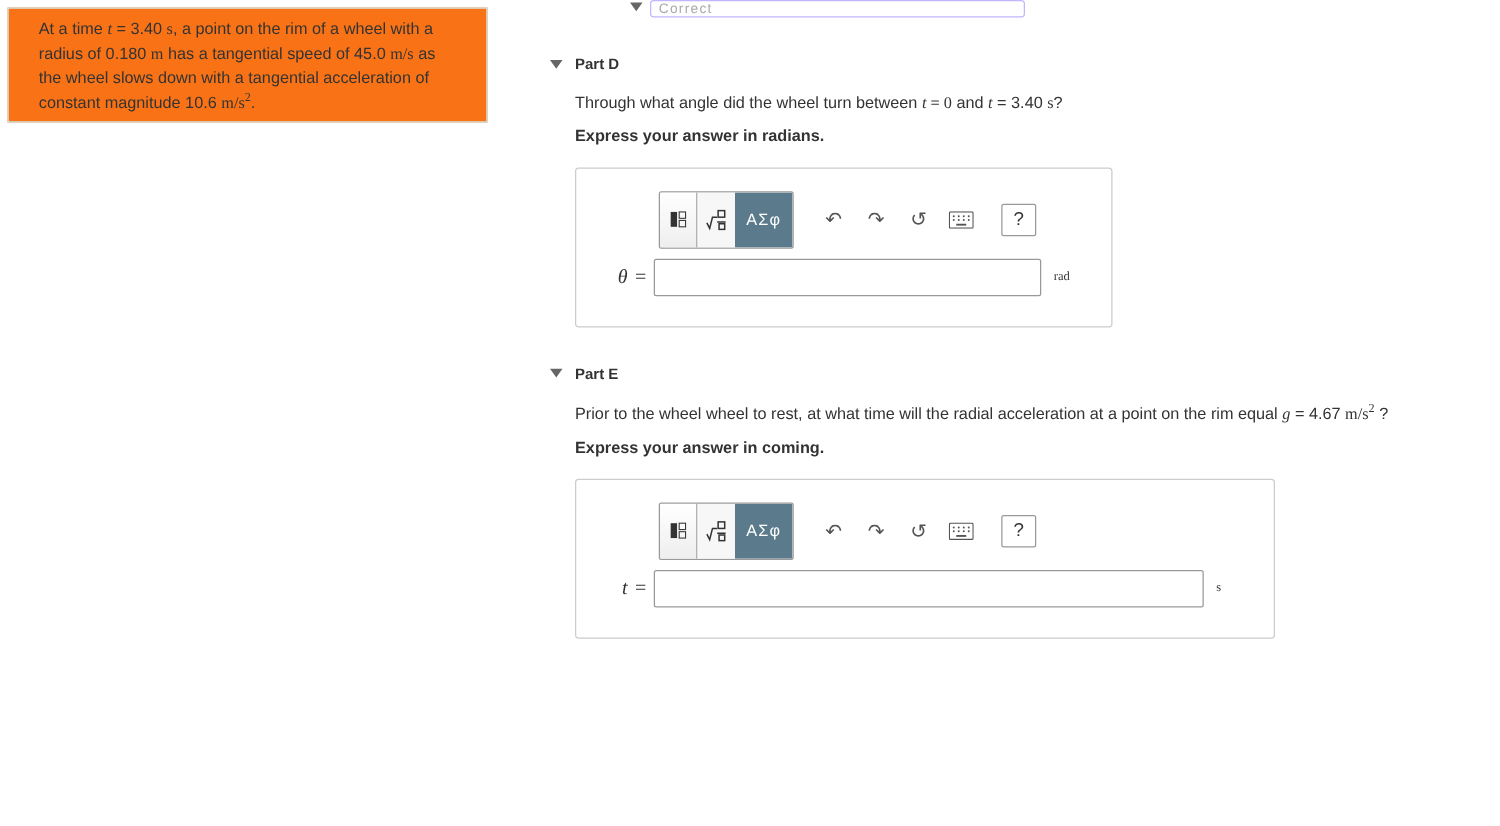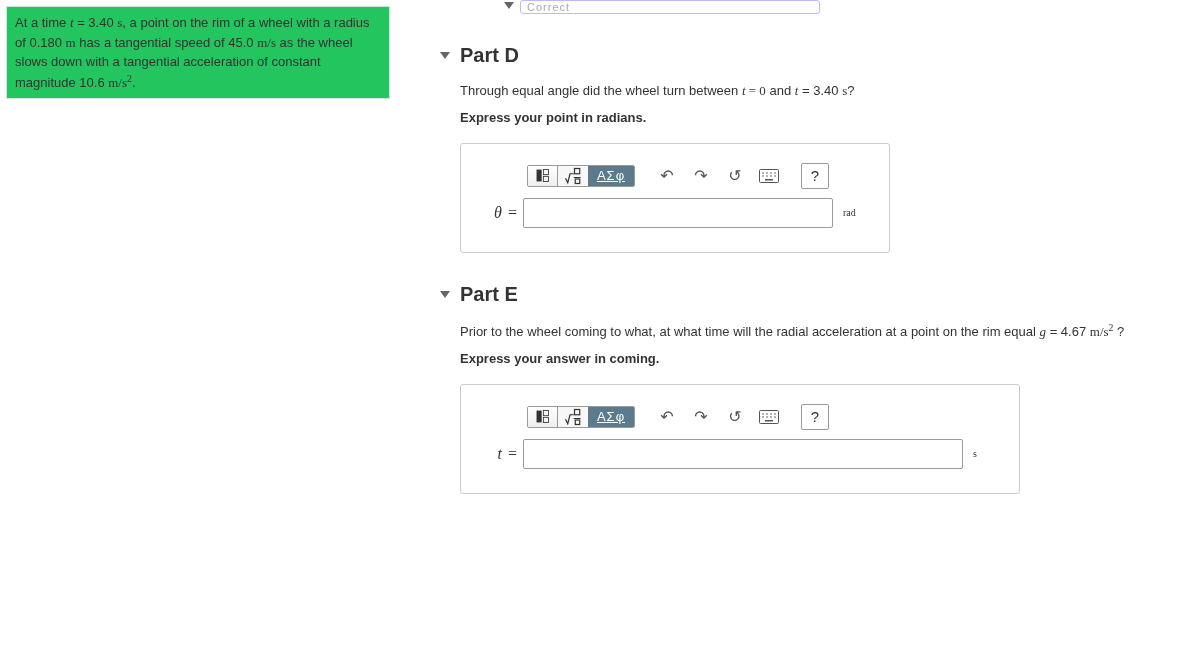--- a/index.html
+++ b/index.html
@@ -11,23 +11,23 @@
     background: #fff;
     width: 1200px;
   }
   .container { display: flex; }
   .left-col {
     width: 400px;
     flex-shrink: 0;
     padding: 6px 10px 6px 6px;
   }
   .problem-box {
-    background: #22c55e;
+    background: #f97316;
     border: 1px solid #d0e5e5;
-    padding: 6px 8px;
+    padding: 6px 24px;
     line-height: 1.5;
     color: #333;
   }
   .right-col {
     flex: 1;
     padding: 0 10px 20px 60px;
     position: relative;
   }
   .part-prev { position:relative; margin-bottom:10px; }
   .correct-box {
@@ -58,21 +58,21 @@
   .triangle-prev {
     position:absolute;
     left:44px;
     top:2px;
     width:0;height:0;
     border-left:5px solid transparent;
     border-right:5px solid transparent;
     border-top:7px solid #666;
     cursor:pointer;
   }
-  .part-title { font-weight:bold; font-size:20px; }
+  .part-title { font-weight:bold; font-size:12px; }
   .question { margin: 0 0 8px 0; line-height:1.6; }
   .instruction { font-weight:bold; margin-bottom:18px; }
   .answer-area {
     border:1px solid #ccc;
     border-radius:3px;
     padding: 18px 16px 24px 16px;
     width: 430px;
   }
   .answer-area.wide { width: 560px; }
   .toolbar {
@@ -82,28 +82,27 @@
     margin-left:50px;
     margin-bottom:8px;
   }
   .tool-group {
     display:flex;
     border:1px solid #999;
     border-radius:2px;
     overflow:hidden;
   }
   .tool-btn {
-    width:30px;height:20px;
+    width:30px;height:44px;
     display:flex;align-items:center;justify-content:center;
     font-size:13px;
     cursor:pointer;
     border:none;
     background:#f7f7f7;
     color:#333;
-    text-decoration:underline;
   }
   .tool-btn.templates {
     background: linear-gradient(#fff,#eee);
     border-right:1px solid #999;
     font-weight:bold;
     font-size:12px;
   }
   .tool-btn.fraction svg { width:18px;height:18px; }
   .tool-btn.greek {
     background:#5b7a8c;
@@ -171,23 +170,23 @@
     <div class="part-prev">
       <div class="triangle-prev"></div>
       <div class="correct-box">Correct</div>
     </div>
 
     <div class="part-header">
       <div class="triangle"></div>
       <div class="part-title">Part D</div>
     </div>
     <div class="question">
-      <span>Through equal angle did the wheel turn between </span><span class="serif-it">t</span><span class="serif"> = </span><span class="serif">0</span><span> and </span><span class="serif-it">t</span><span> = 3.40 </span><span class="serif">s</span><span>?</span>
-    </div>
-    <div class="instruction">Express your point in radians.</div>
+      <span>Through what angle did the wheel turn between </span><span class="serif-it">t</span><span class="serif"> = </span><span class="serif">0</span><span> and </span><span class="serif-it">t</span><span> = 3.40 </span><span class="serif">s</span><span>?</span>
+    </div>
+    <div class="instruction">Express your answer in radians.</div>
 
     <div class="answer-area">
       <div class="toolbar">
         <div class="tool-group">
           <button class="tool-btn templates">
             <svg viewBox="0 0 20 20">
                 <rect x="3" y="3" width="6" height="14" fill="#333"></rect>
                 <rect x="11" y="3" width="6" height="6" fill="none" stroke="#333"></rect>
                 <rect x="11" y="11" width="6" height="6" fill="none" stroke="#333"></rect>
               </svg>
@@ -228,21 +227,21 @@
         <input class="answer-input" type="text" style="">
         <div class="unit"><span class="serif">rad</span></div>
       </div>
     </div>
 
     <div class="part-header" style="">
       <div class="triangle"></div>
       <div class="part-title">Part E</div>
     </div>
     <div class="question">
-      <span>Prior to the wheel coming to what, at what time will the radial acceleration at a point on the rim equal </span><span class="serif-it">g</span><span> = 4.67 </span><span class="serif"><span>m/s</span><sup>2</sup></span><span> ?</span>
+      <span>Prior to the wheel wheel to rest, at what time will the radial acceleration at a point on the rim equal </span><span class="serif-it">g</span><span> = 4.67 </span><span class="serif"><span>m/s</span><sup>2</sup></span><span> ?</span>
     </div>
     <div class="instruction">Express your answer in coming.</div>
 
     <div class="answer-area wide">
       <div class="toolbar">
         <div class="tool-group">
           <button class="tool-btn templates">
             <svg viewBox="0 0 20 20">
                 <rect x="3" y="3" width="6" height="14" fill="#333"></rect>
                 <rect x="11" y="3" width="6" height="6" fill="none" stroke="#333"></rect>

